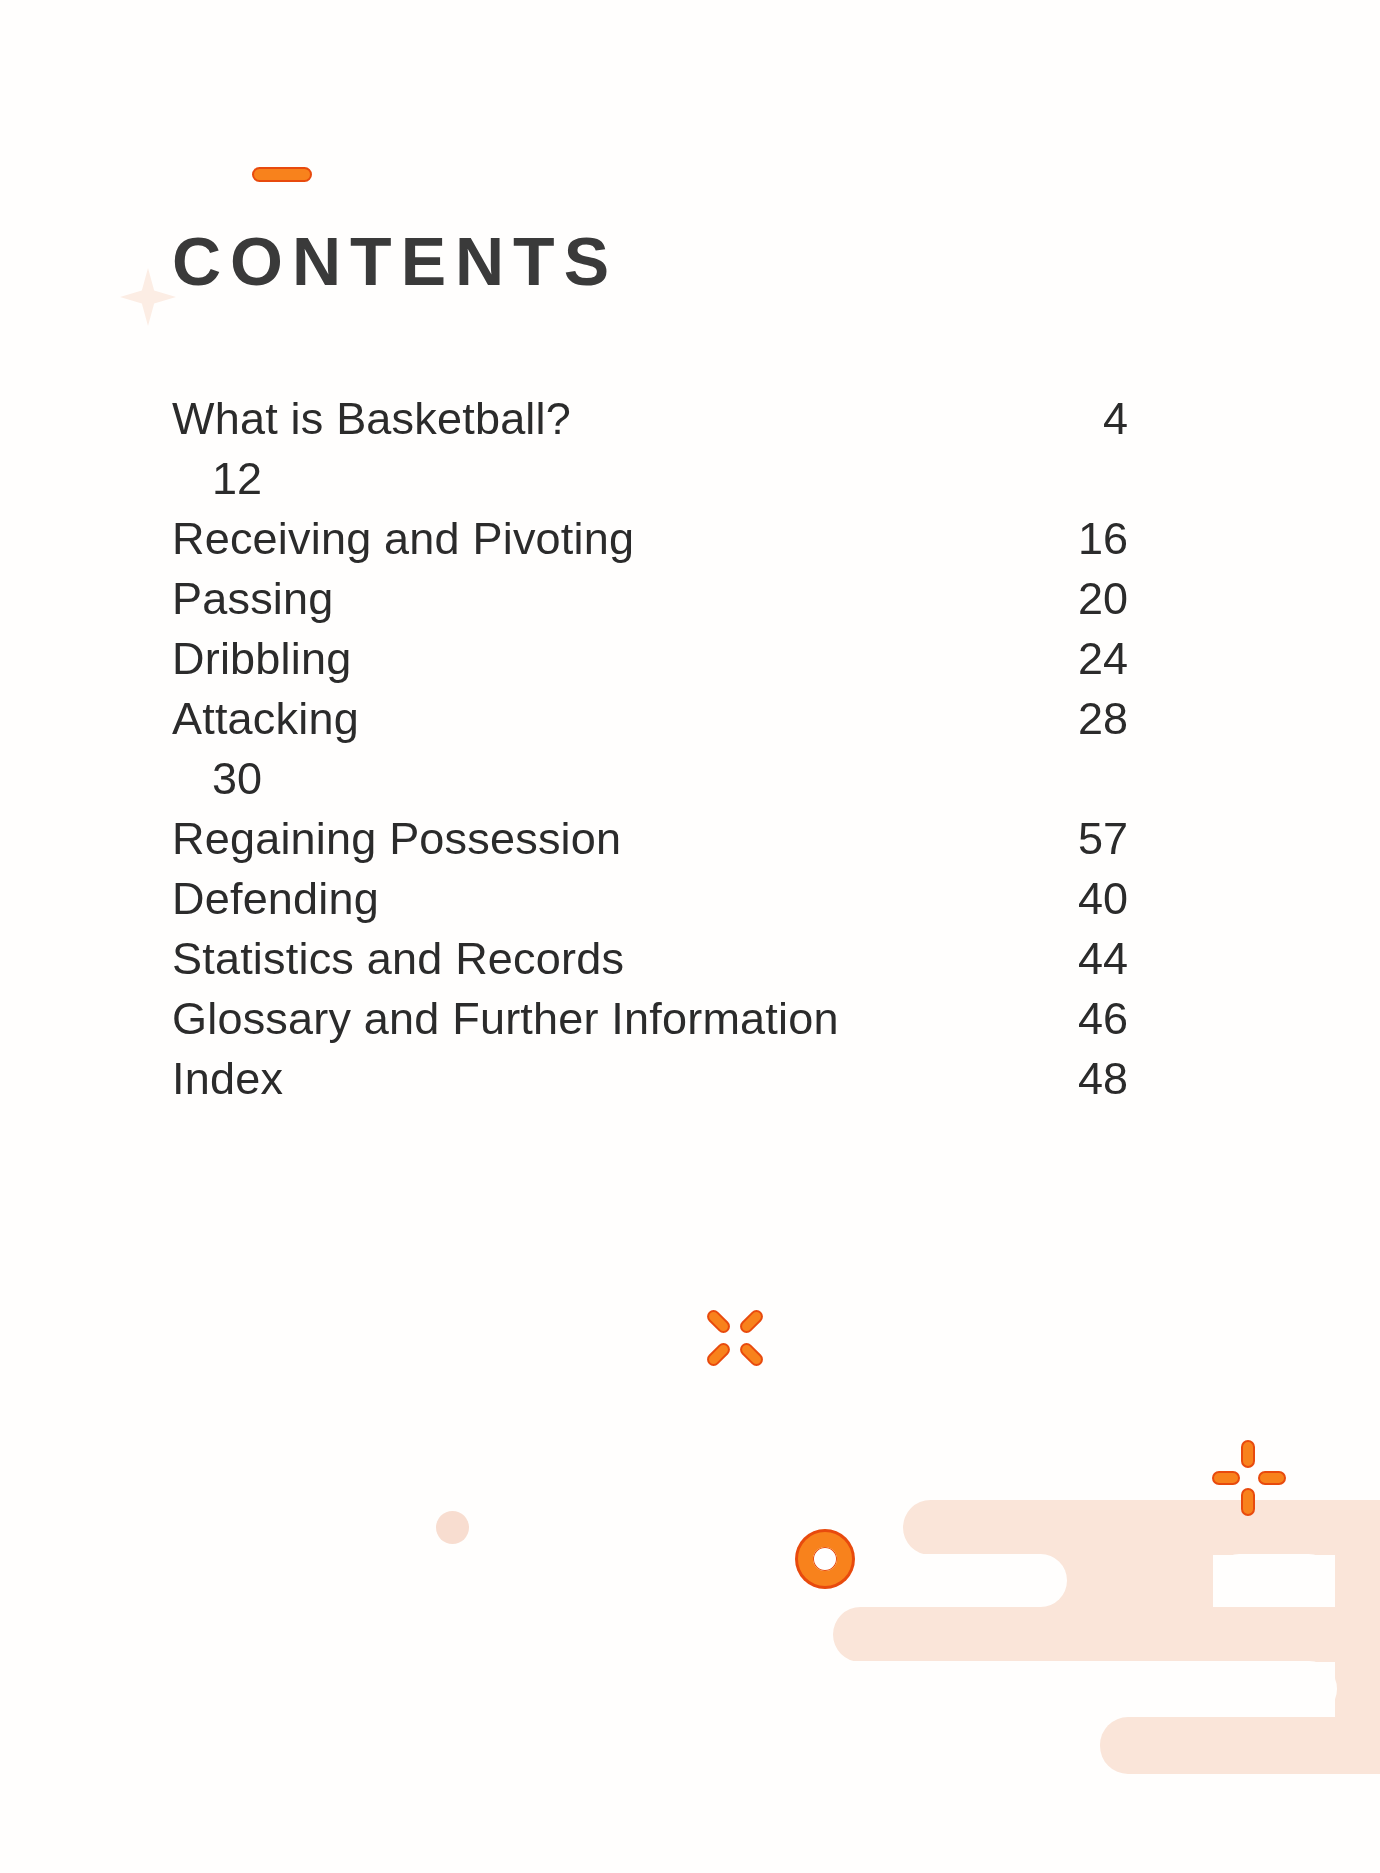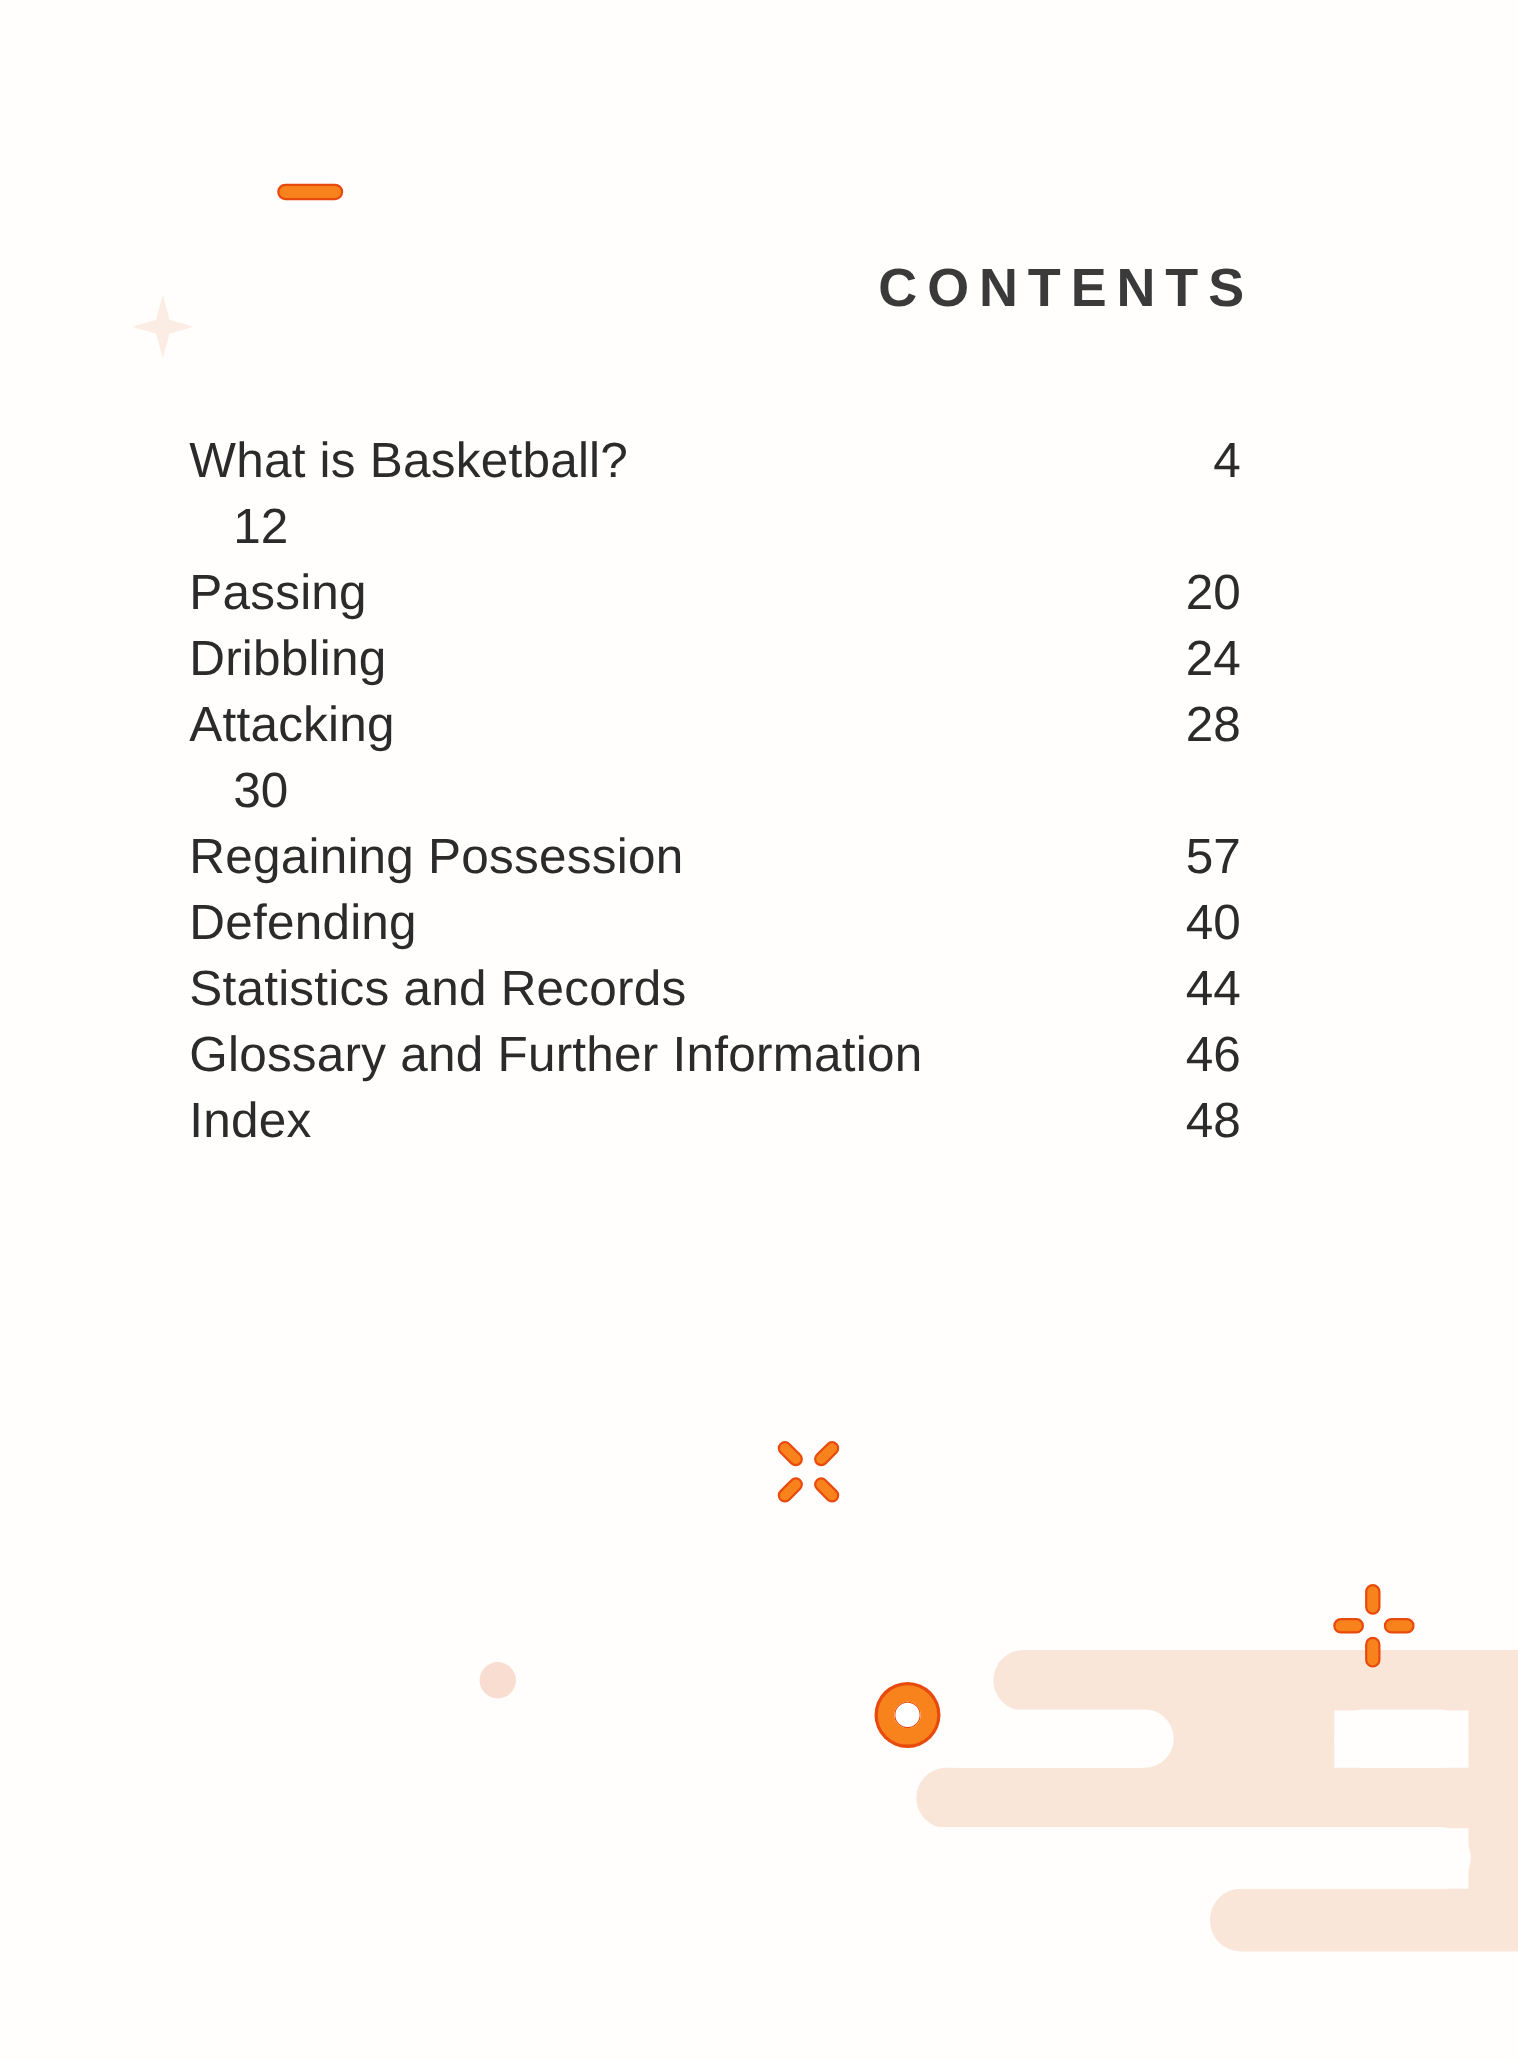--- a/index.html
+++ b/index.html
@@ -25,22 +25,22 @@
     z-index:1;
   }
   .dot{
     position:absolute;left:436px;top:1511px;width:33px;height:33px;
     border-radius:50%;background:var(--peach_mid);z-index:1;
   }
 
   
   .title{
     position:absolute;left:172px;top:222px;width:956px;
-    margin:12px;text-align:right;
-    font-size:49px;font-weight:bold;letter-spacing:9px;
+    margin:0;text-align:left;
+    font-size:68px;font-weight:bold;letter-spacing:9px;
     color:var(--title_color);z-index:3;
   }
 
   
   .toc{
     position:absolute;left:172px;top:389px;width:956px;z-index:3;
   }
   .toc-row{
     display:flex;justify-content:space-between;align-items:baseline;
     height:60px;line-height:60px;
@@ -104,20 +104,24 @@
 
   <div class="toc" id="toc">
       <div class="toc-row">
         <span class="lbl">What is Basketball?</span>
         <span class="pg">4</span>
       </div>
       <div class="toc-row">
         <span class="pg">12</span>
       </div>
       <div class="toc-row">
+        <span class="lbl">Receiving and Pivoting</span>
+        <span class="pg">16</span>
+      </div>
+      <div class="toc-row">
         <span class="lbl">Passing</span>
         <span class="pg">20</span>
       </div>
       <div class="toc-row">
         <span class="lbl">Dribbling</span>
         <span class="pg">24</span>
       </div>
       <div class="toc-row">
         <span class="lbl">Attacking</span>
         <span class="pg">28</span>

